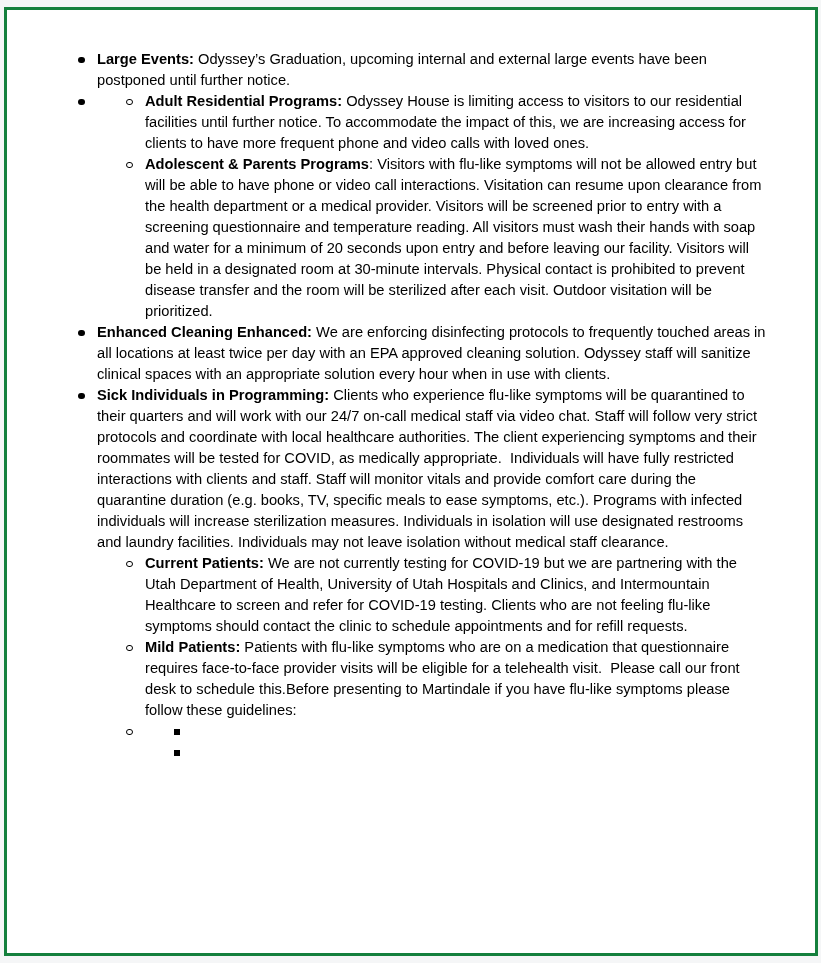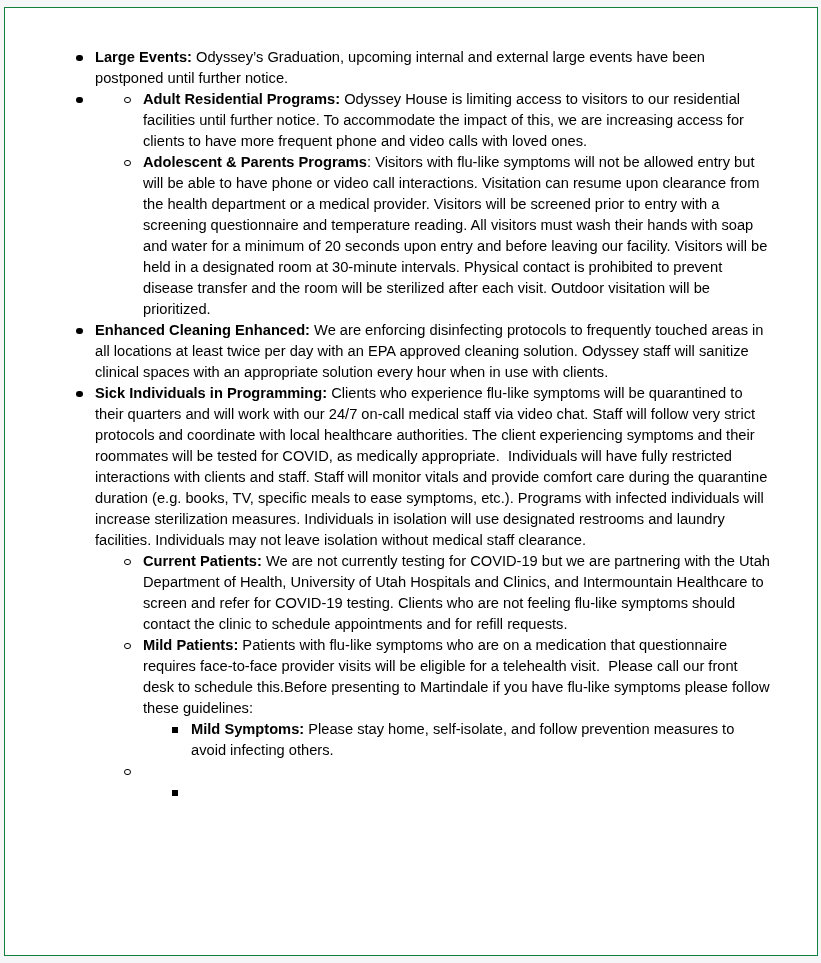--- a/index.html
+++ b/index.html
@@ -14,21 +14,21 @@
     position: relative;
   }
   .page {
     position: absolute;
     left: 4px;
     top: 7px;
     width: 814px;
     height: 949px;
     box-sizing: border-box;
     background: #ffffff;
-    border: 1px solid #15803d;
+    border: 3px solid #15803d;
     overflow: hidden;
   }
   .doc-list {
     margin-top: 39px;
     color: #000000;
     font-size: 14.66px;
     line-height: 21px;
   }
   .li {
     position: relative;
@@ -100,21 +100,20 @@
       <div class="li l2">
         <span class="marker circle"></span>
         <div class="content"><b>Current Patients:</b><span> We are not currently testing for COVID-19 but we are partnering with the Utah Department of Health, University of Utah Hospitals and Clinics, and Intermountain Healthcare to screen and refer for COVID-19 testing. Clients who are not feeling flu-like symptoms should contact the clinic to schedule appointments and for refill requests.</span></div>
       </div>
       <div class="li l2">
         <span class="marker circle"></span>
         <div class="content"><b>Mild Patients:</b><span> Patients with flu-like symptoms who are on a medication that questionnaire requires face-to-face provider visits will be eligible for a telehealth visit.  Please call our front desk to schedule this.Before presenting to Martindale if you have flu-like symptoms please follow these guidelines:</span></div>
       </div>
       <div class="li l3">
         <span class="marker square"></span>
-        <div class="content"><b>Mild Symptoms:</b><span> Please stay home, self-isolate, and follow prevention measures to avoid infecting others.</span></div>
       </div>
       <div class="li l2">
         <span class="marker circle"></span>
         <div class="content"><b></b><span></span></div>
       </div>
       <div class="li l3">
         <span class="marker square"></span>
       </div>
     </div>
 </div>

